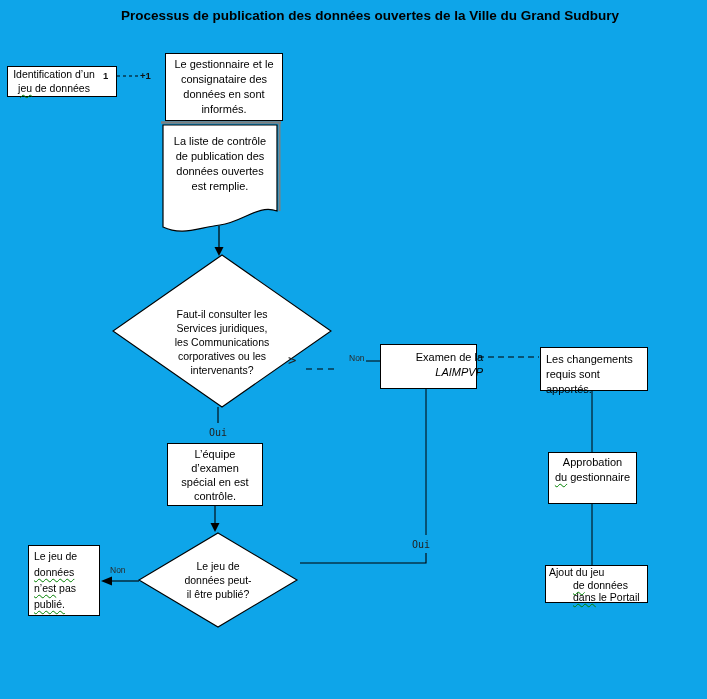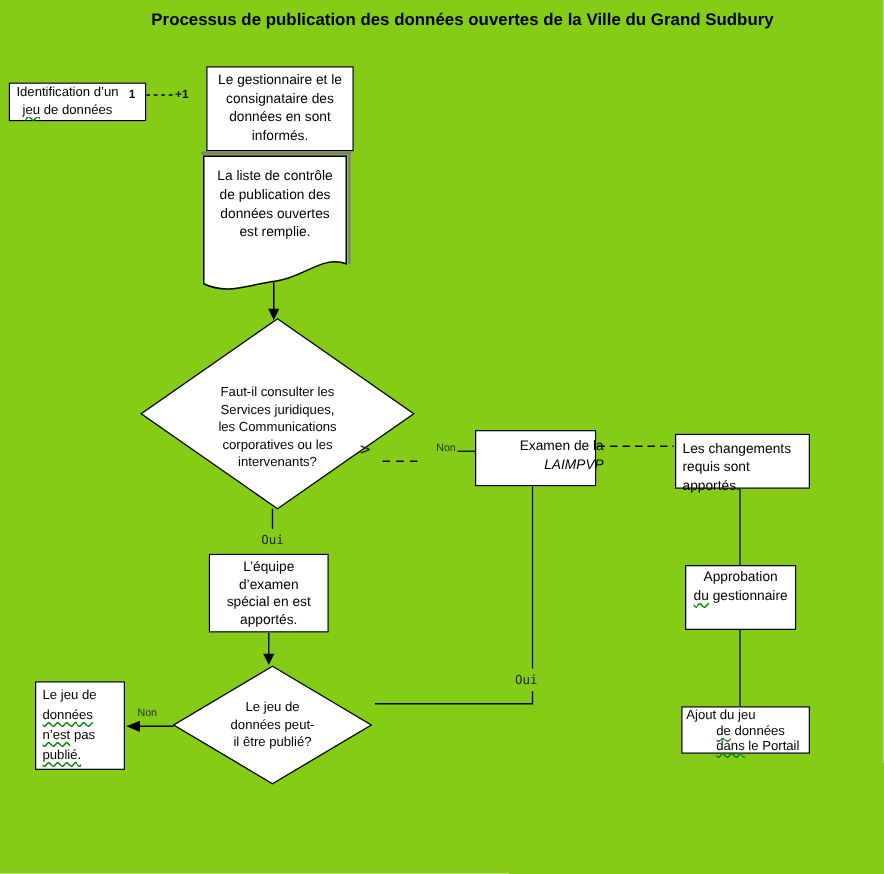--- a/index.html
+++ b/index.html
@@ -1,16 +1,16 @@
 <!DOCTYPE html>
 <html><head>
 <meta charset="utf-8">
 <style>
   html,body{margin:0;padding:0;background:#ffffff;}
-  .canvas{position:relative;width:707px;height:699px;background:#84cc16;overflow:hidden;
+  .canvas{position:relative;width:707px;height:699px;background:#0ea5e9;overflow:hidden;
           font-family:"Liberation Sans",sans-serif;color:#000;}
   .abs{position:absolute;}
   svg.layer{position:absolute;left:0;top:0;width:707px;height:699px;}
 
   .title{left:33px;top:8px;width:674px;text-align:center;font-size:13.5px;font-weight:bold;}
 
   .box{position:absolute;border:1px solid #000;background:#fff;box-sizing:border-box;}
   .txt{position:absolute;box-sizing:border-box;}
 
   .b-ident{left:7px;top:66px;width:110px;height:31px;}
@@ -131,21 +131,21 @@
 
   <div class="lbl-mono" style="left:209px;top:427px;">Oui</div>
   <div class="gt">&gt;</div>
   <div class="lbl" style="left:349px;top:353px;">Non</div>
 
   <div class="box b-equipe"></div>
   <div class="txt t-equipe">
     <div>L’équipe</div>
     <div>d’examen</div>
     <div>spécial en est</div>
-    <div>apportés.</div>
+    <div>contrôle.</div>
   </div>
 
   <div class="txt t-dec2">
     <div>Le jeu de</div>
     <div>données peut-</div>
     <div>il être publié?</div>
   </div>
   <div class="lbl" style="left:110px;top:565px;">Non</div>
 
   <div class="box b-nopub"></div>

